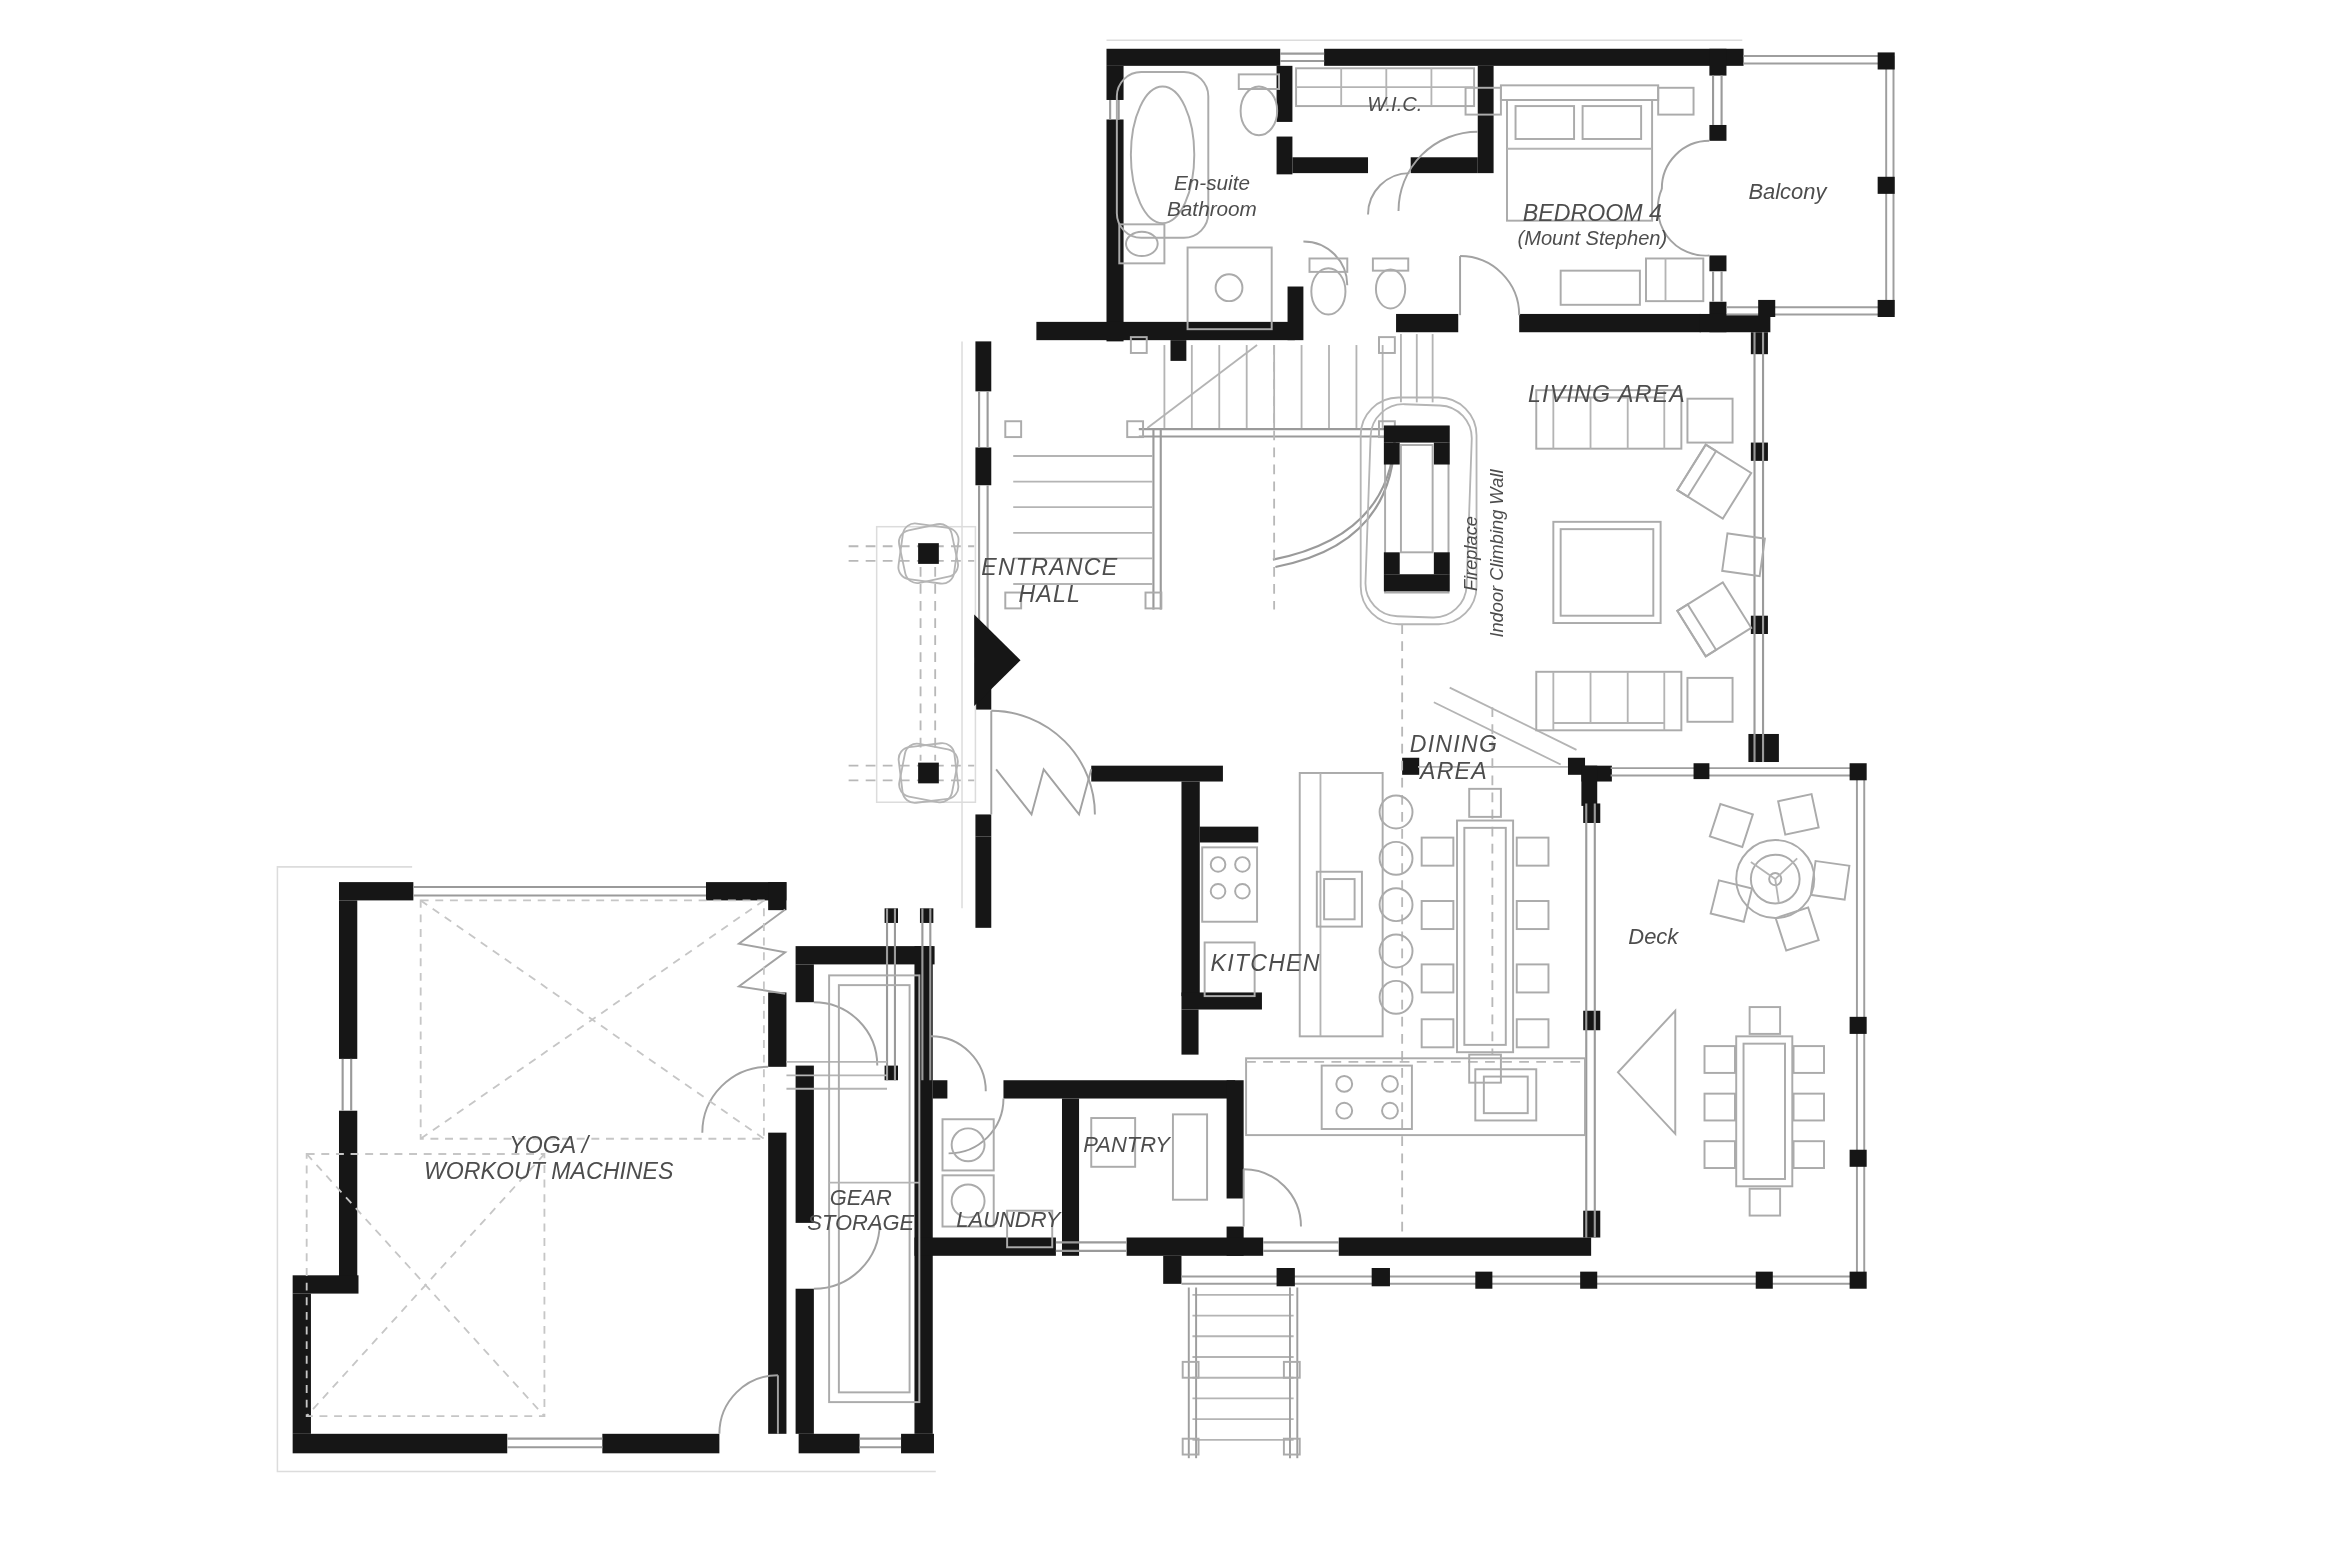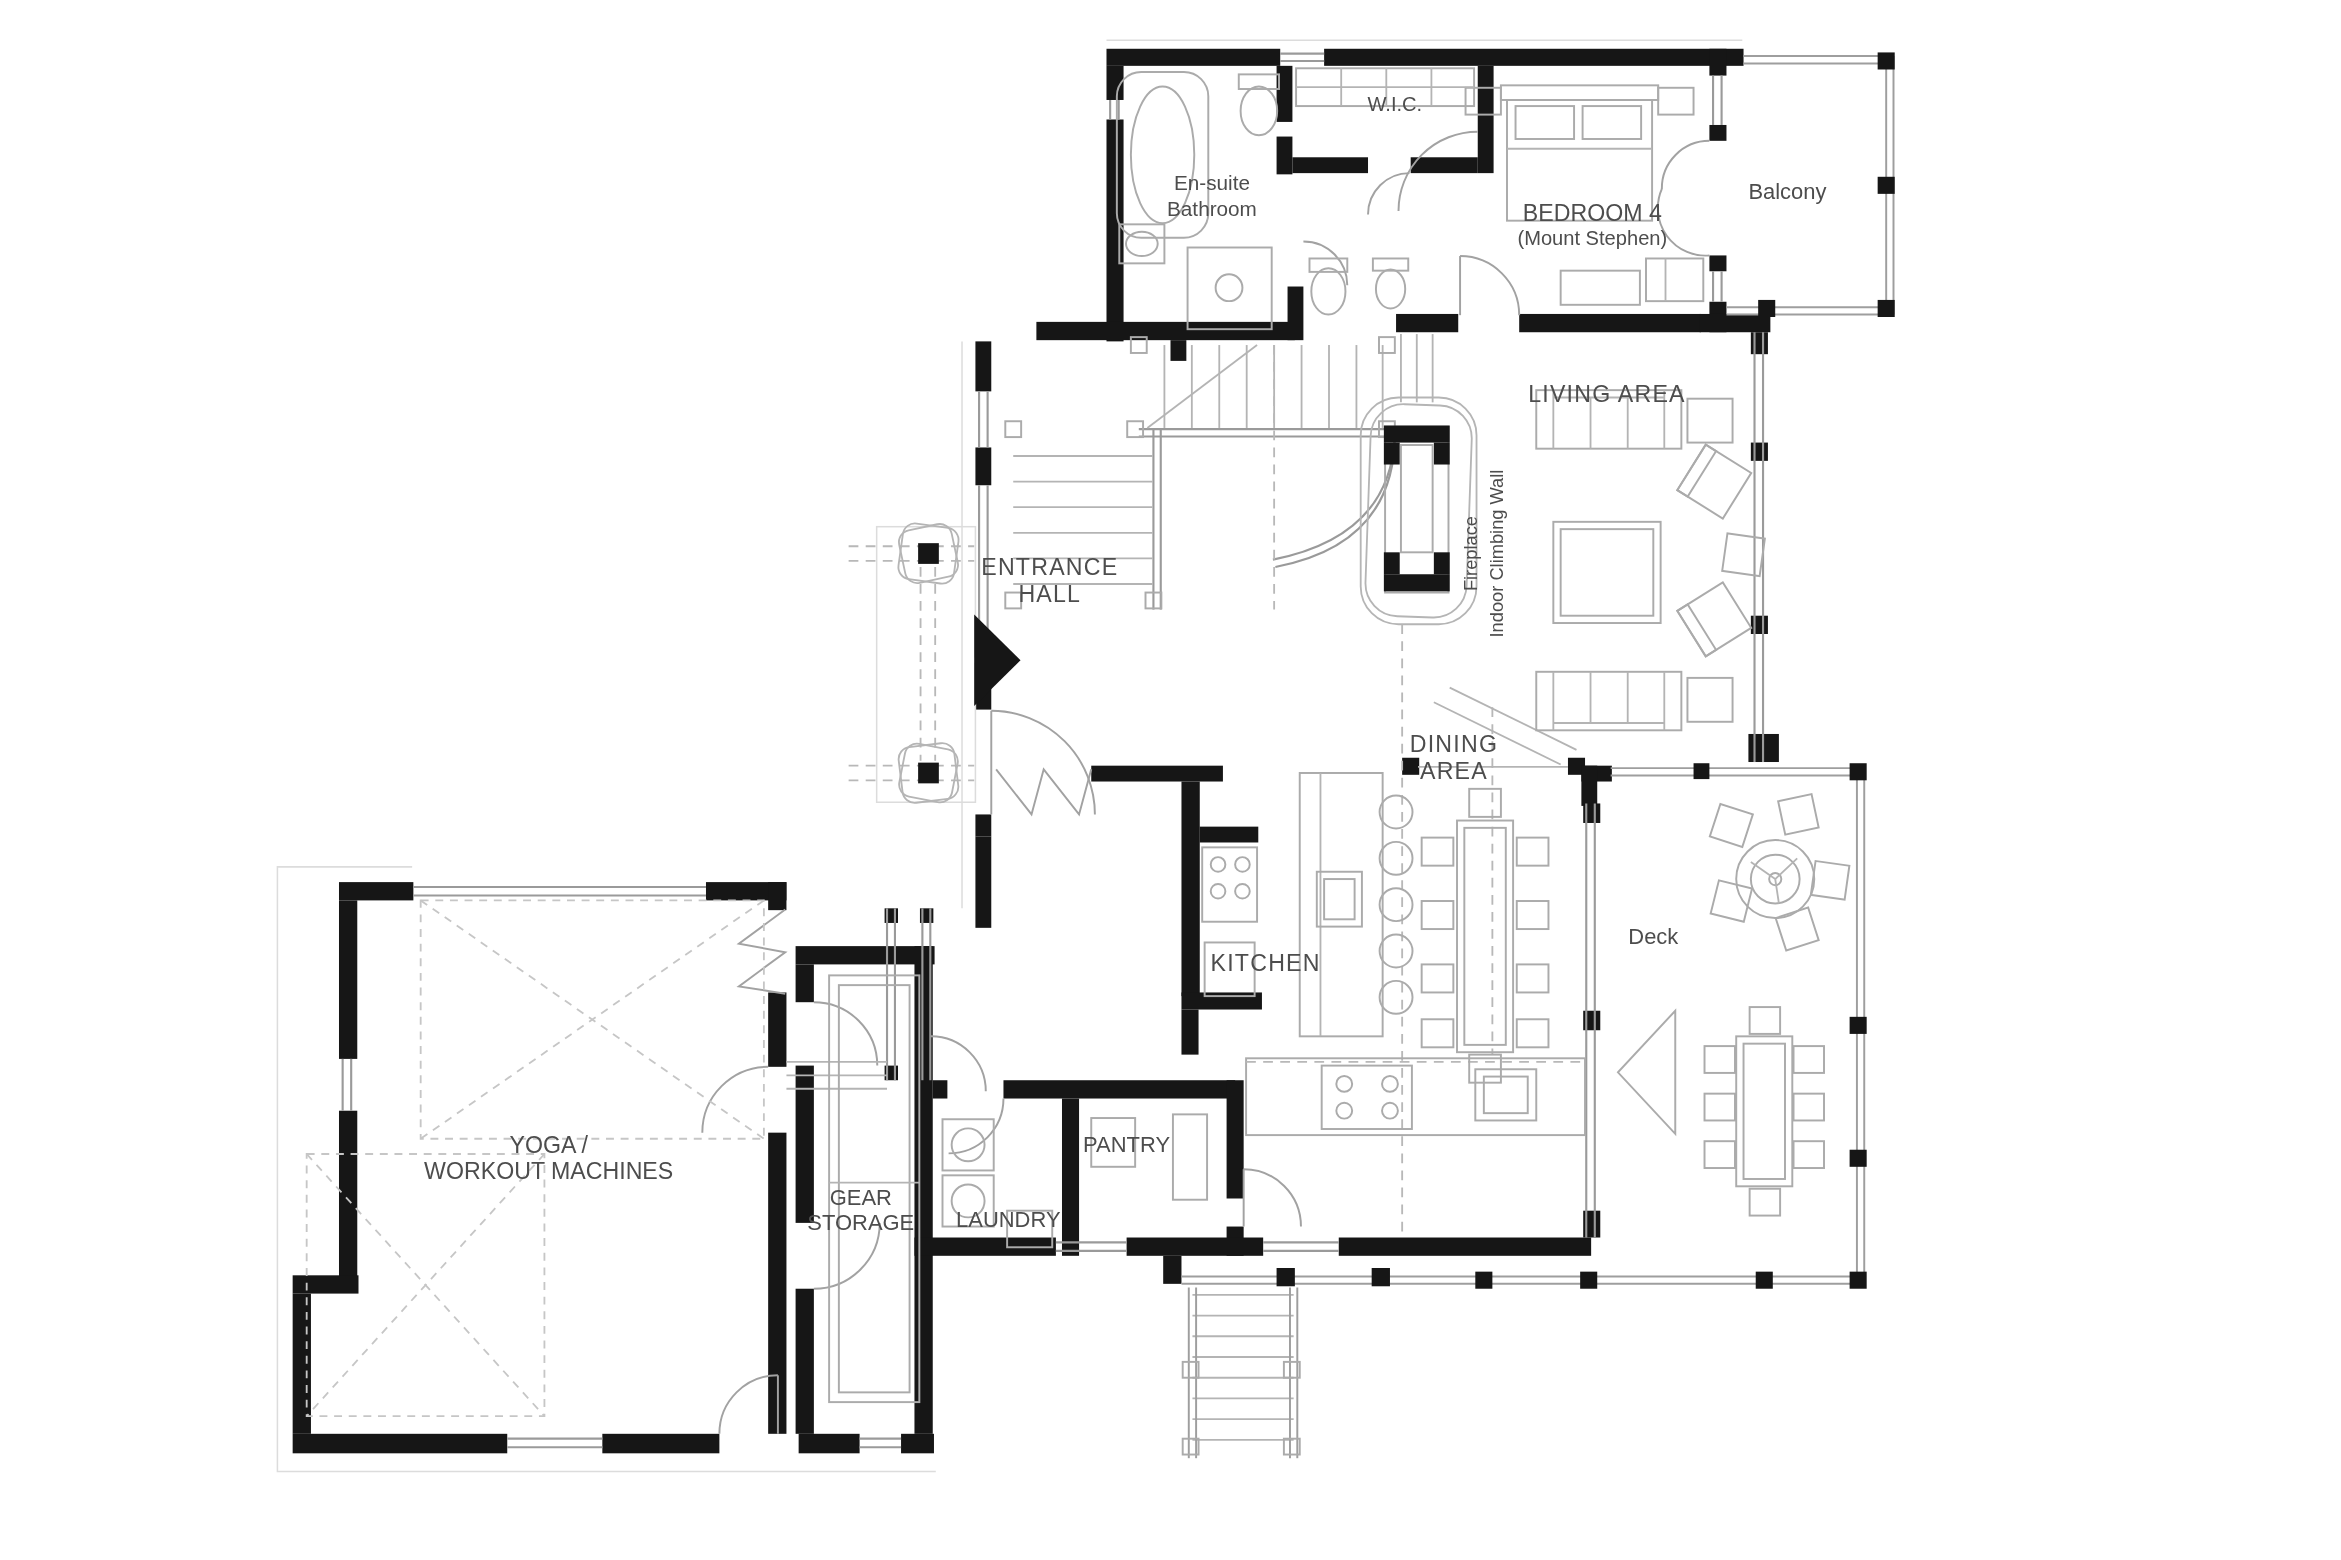--- a/index.html
+++ b/index.html
@@ -1,17 +1,17 @@
 <!DOCTYPE html>
 <html style="font-size:9.8px"><head>
 <meta charset="utf-8">
 <style>
   html,body{margin:0;padding:0;background:#ffffff;width:100%;height:100%;}
   body{font-family:"Liberation Sans", sans-serif;}
-  .plan-wrap{width:100vw;height:100vh;display:flex;align-items:center;justify-content:flex-start;background:#fff;}
+  .plan-wrap{width:100vw;height:100vh;display:flex;align-items:center;justify-content:flex-start;background:#fff;font-style:italic;}
   svg{width:100%;height:100%;display:block;}
   
   .w{fill:#161616;stroke:none;}
   
   .tl{stroke:#9a9a9a;stroke-width:3.5;fill:none;}
   .tl2{stroke:#b4b4b4;stroke-width:3;fill:none;}
   .furn{stroke:#ababab;stroke-width:3.2;fill:none;}
   
   .rail{stroke:#9e9e9e;stroke-width:3.2;fill:none;}
   

